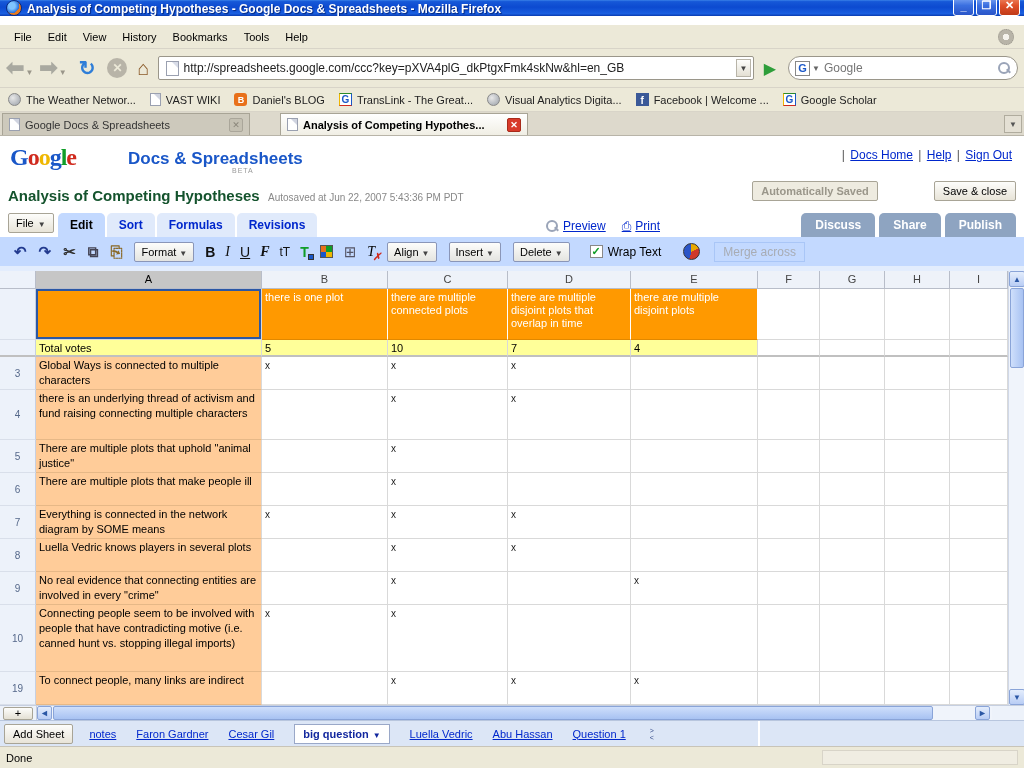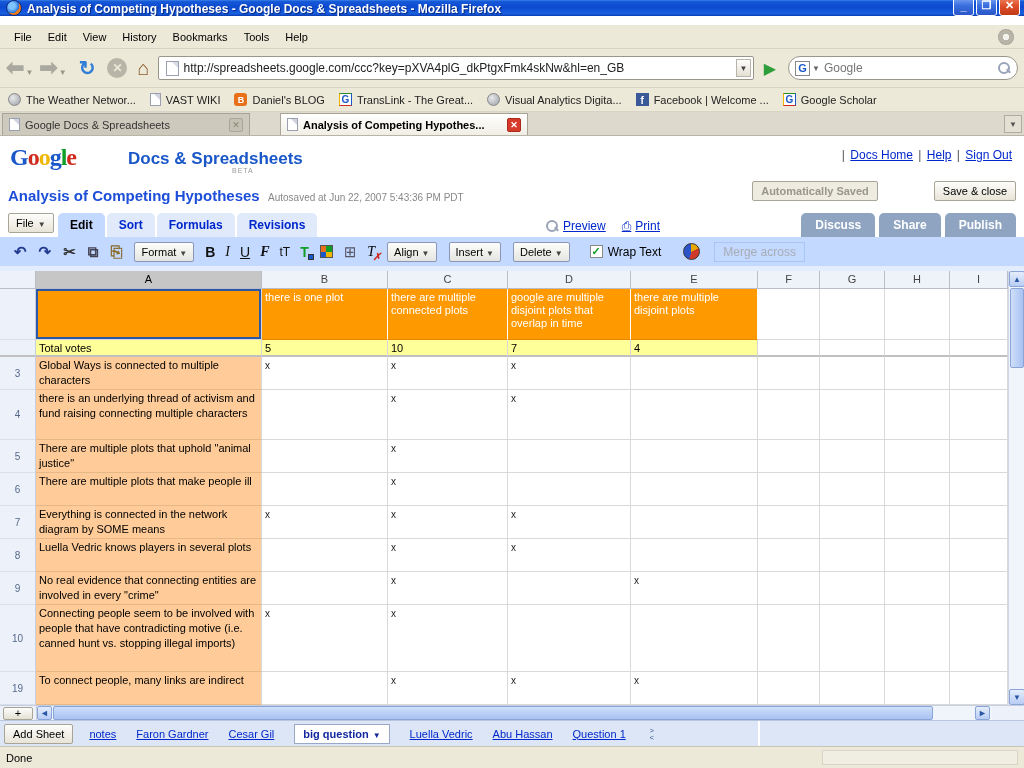--- a/index.html
+++ b/index.html
@@ -93,21 +93,21 @@
   .logo-row { position:absolute; top:0; left:0; width:1024px; height:49px; }
   .glogo { position:absolute; left:10px; top:8px; font-family:"Liberation Serif",serif; font-weight:bold; font-size:24px; letter-spacing:-1px; }
   .glogo span { display:inline-block; }
   .gl-blue{color:#1a57c8;} .gl-red{color:#d02a1e;} .gl-yellow{color:#efb700;} .gl-green{color:#109d28;}
   .gprod { position:absolute; left:128px; top:13px; color:#1a57c8; font-weight:bold; font-size:17px; }
   .gbeta { position:absolute; left:232px; top:31px; color:#999; font-size:7px; letter-spacing:1px; }
   .hlinks { position:absolute; right:10px; top:12px; font-size:12px; color:#555; }
   .hlinks a { color:#0027cc; text-decoration:underline; margin:0 2px; }
 
   .title-row { position:absolute; top:49px; left:0; width:1024px; height:25px; }
-  .doctitle { position:absolute; left:8px; top:2px; font-size:15px; font-weight:bold; color:#1d4ed8; }
+  .doctitle { position:absolute; left:8px; top:2px; font-size:15px; font-weight:bold; color:#14532d; }
   .autosave { position:absolute; left:268px; top:7px; font-size:10px; color:#888; }
   .hdr-btns { position:absolute; right:8px; top:-4px; display:flex;gap:48px; }
   .xpbtn { font-size:11px; padding:3px 8px; border:1px solid #a8a496; border-radius:2px;
     background:linear-gradient(180deg,#fdfdfb,#e8e4d8); color:#000; margin-left:8px; }
   .xpbtn.disabled { color:#9a968a; font-weight:bold; background:#eeebe0; }
 
   .menu-row { position:absolute; top:74px; left:0; width:1024px; height:27px; }
   .filebtn { position:absolute; left:8px; top:3px; font-size:11px; padding:3px 7px; border:1px solid #a8a496;
     border-radius:2px; background:linear-gradient(180deg,#fdfdfb,#e8e4d8); }
   .filebtn .c { font-size:8px; color:#444; margin-left:4px; }
@@ -395,21 +395,21 @@
         <div class="gcell cF">F</div>
         <div class="gcell cG">G</div>
         <div class="gcell cH">H</div>
         <div class="gcell cI">I</div>
       </div>
       <div class="grow" style="height:51px">
         <div class="gcell rh"></div>
         <div class="gcell cA selcell"></div>
         <div class="gcell cB hypo">there is one plot</div>
         <div class="gcell cC hypo">there are multiple connected plots</div>
-        <div class="gcell cD hypo">google are multiple disjoint plots that overlap in time</div>
+        <div class="gcell cD hypo">there are multiple disjoint plots that overlap in time</div>
         <div class="gcell cE hypo">there are multiple disjoint plots</div>
         <div class="gcell cF"></div>
         <div class="gcell cG"></div>
         <div class="gcell cH"></div>
         <div class="gcell cI"></div>
       </div>
       <div class="grow" style="height:17px">
         <div class="gcell rh frozen-b"></div>
         <div class="gcell cA tot frozen-b">Total votes</div>
         <div class="gcell cB tot frozen-b">5</div>

